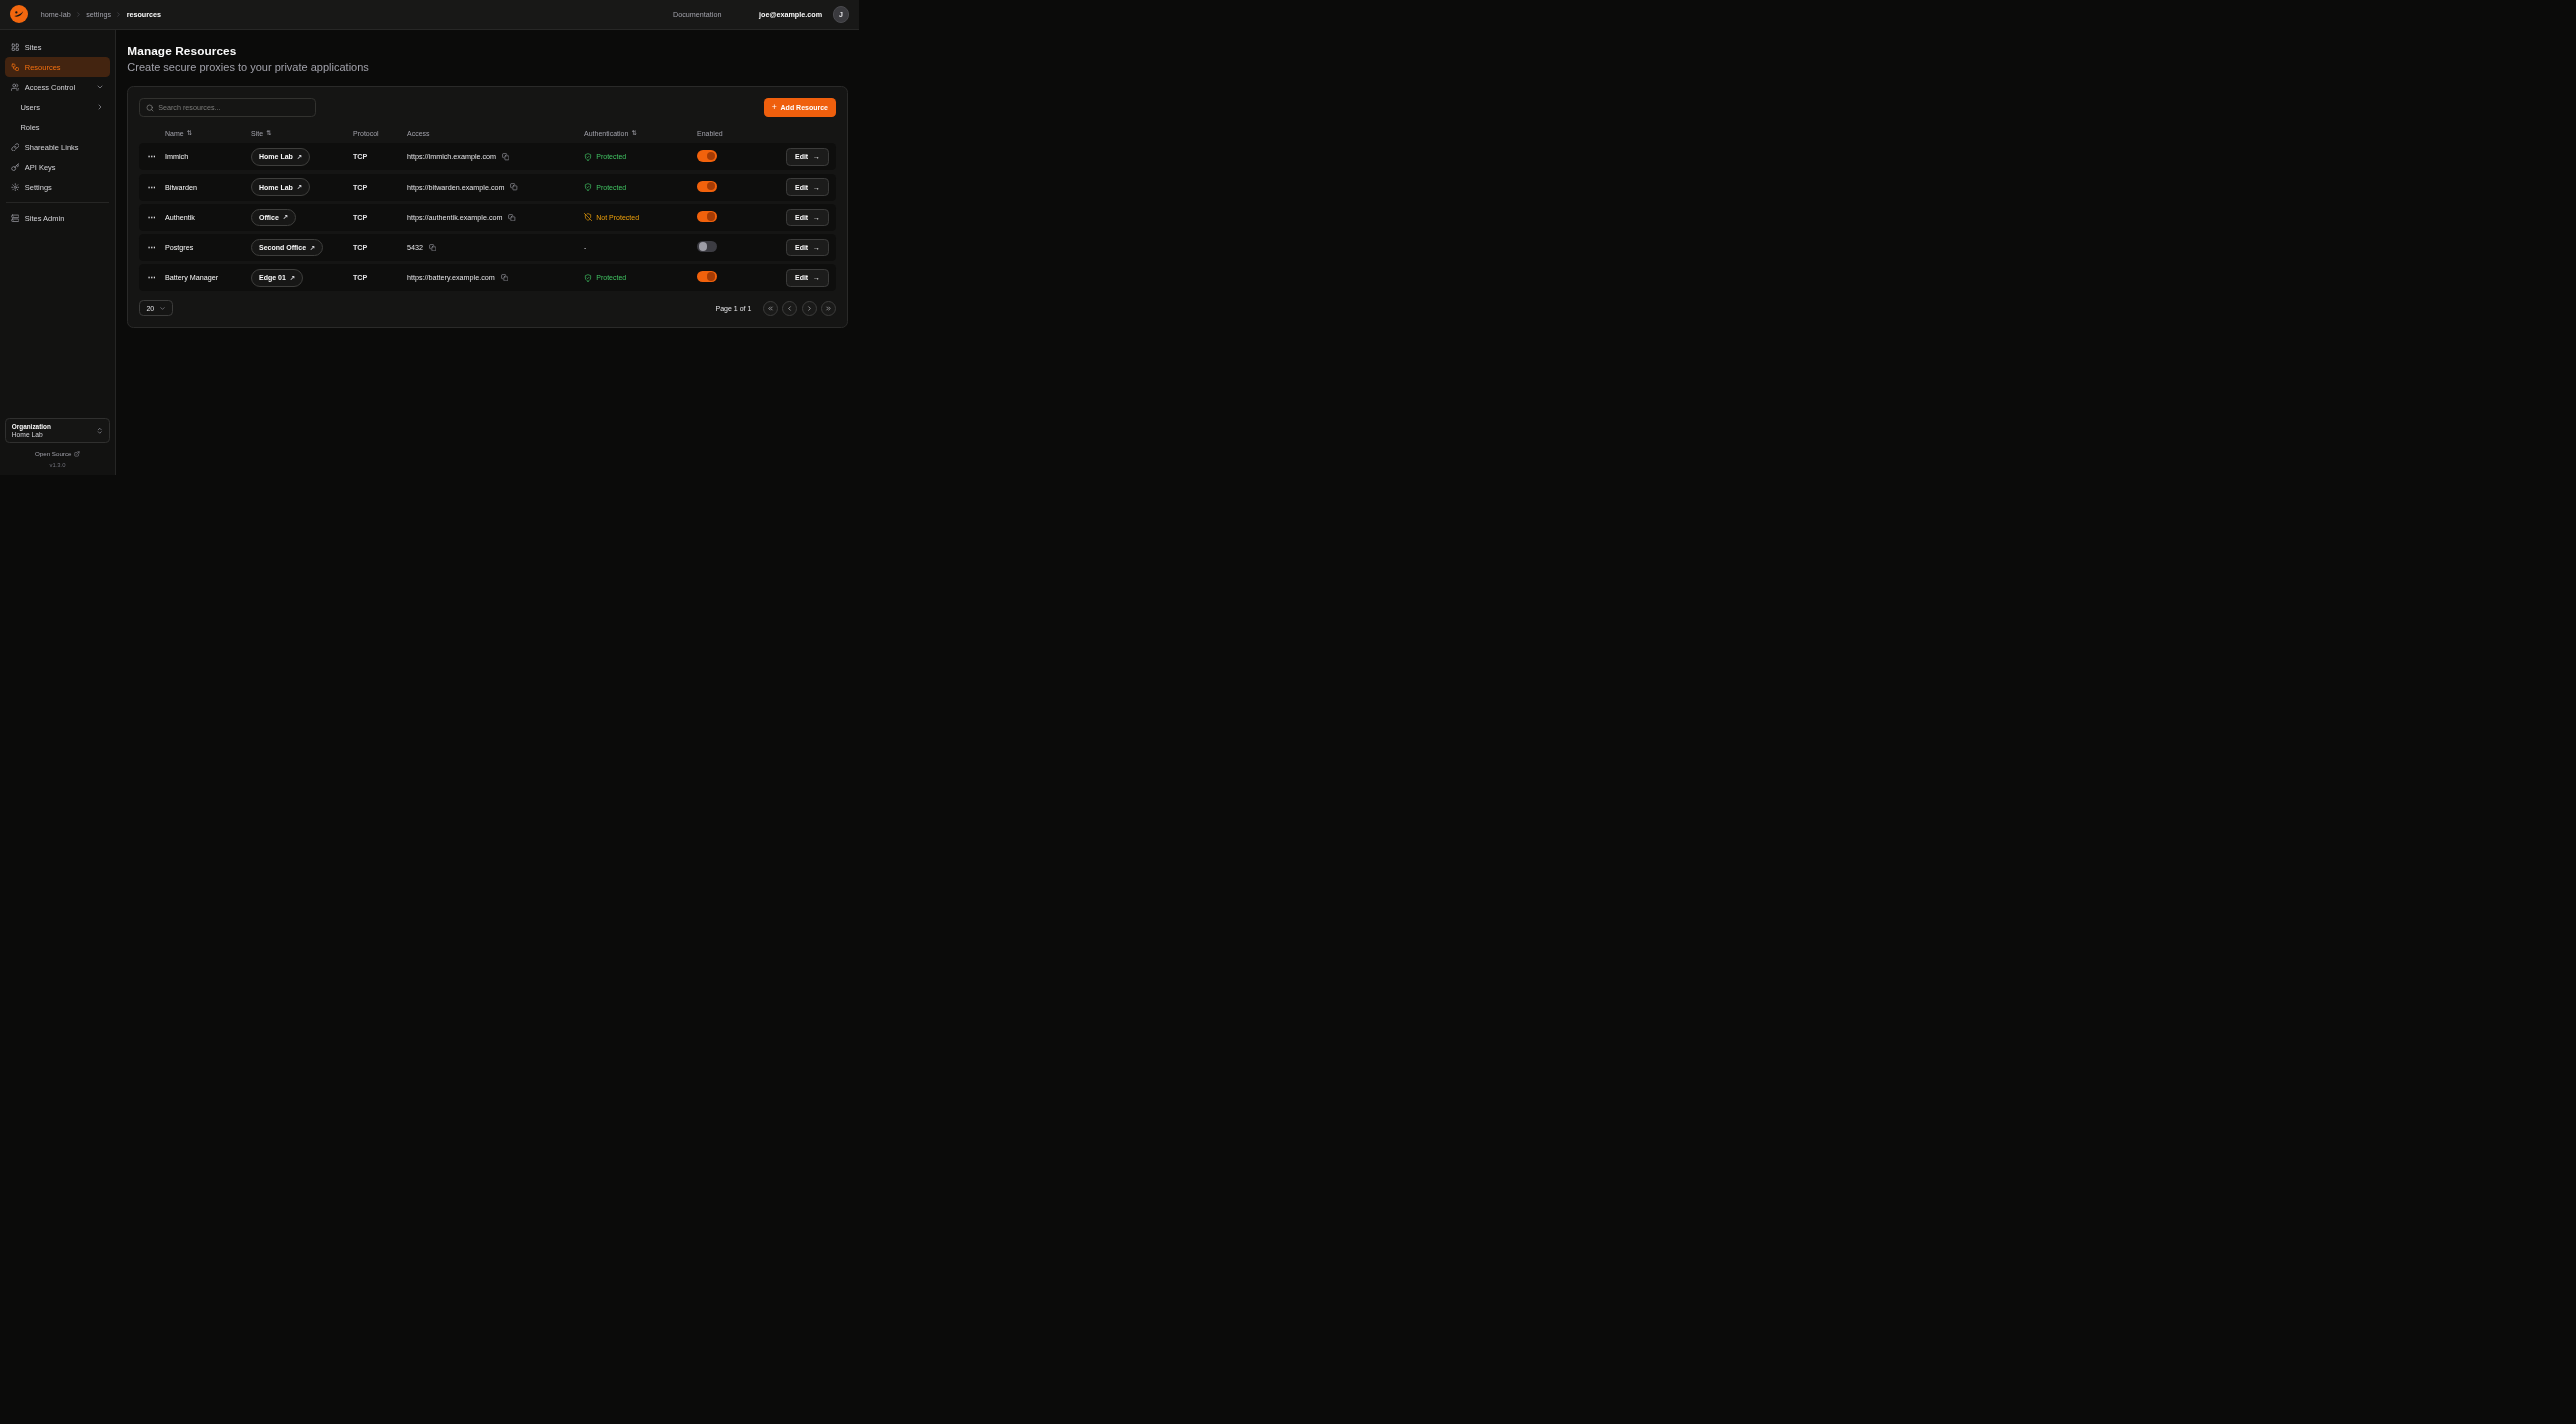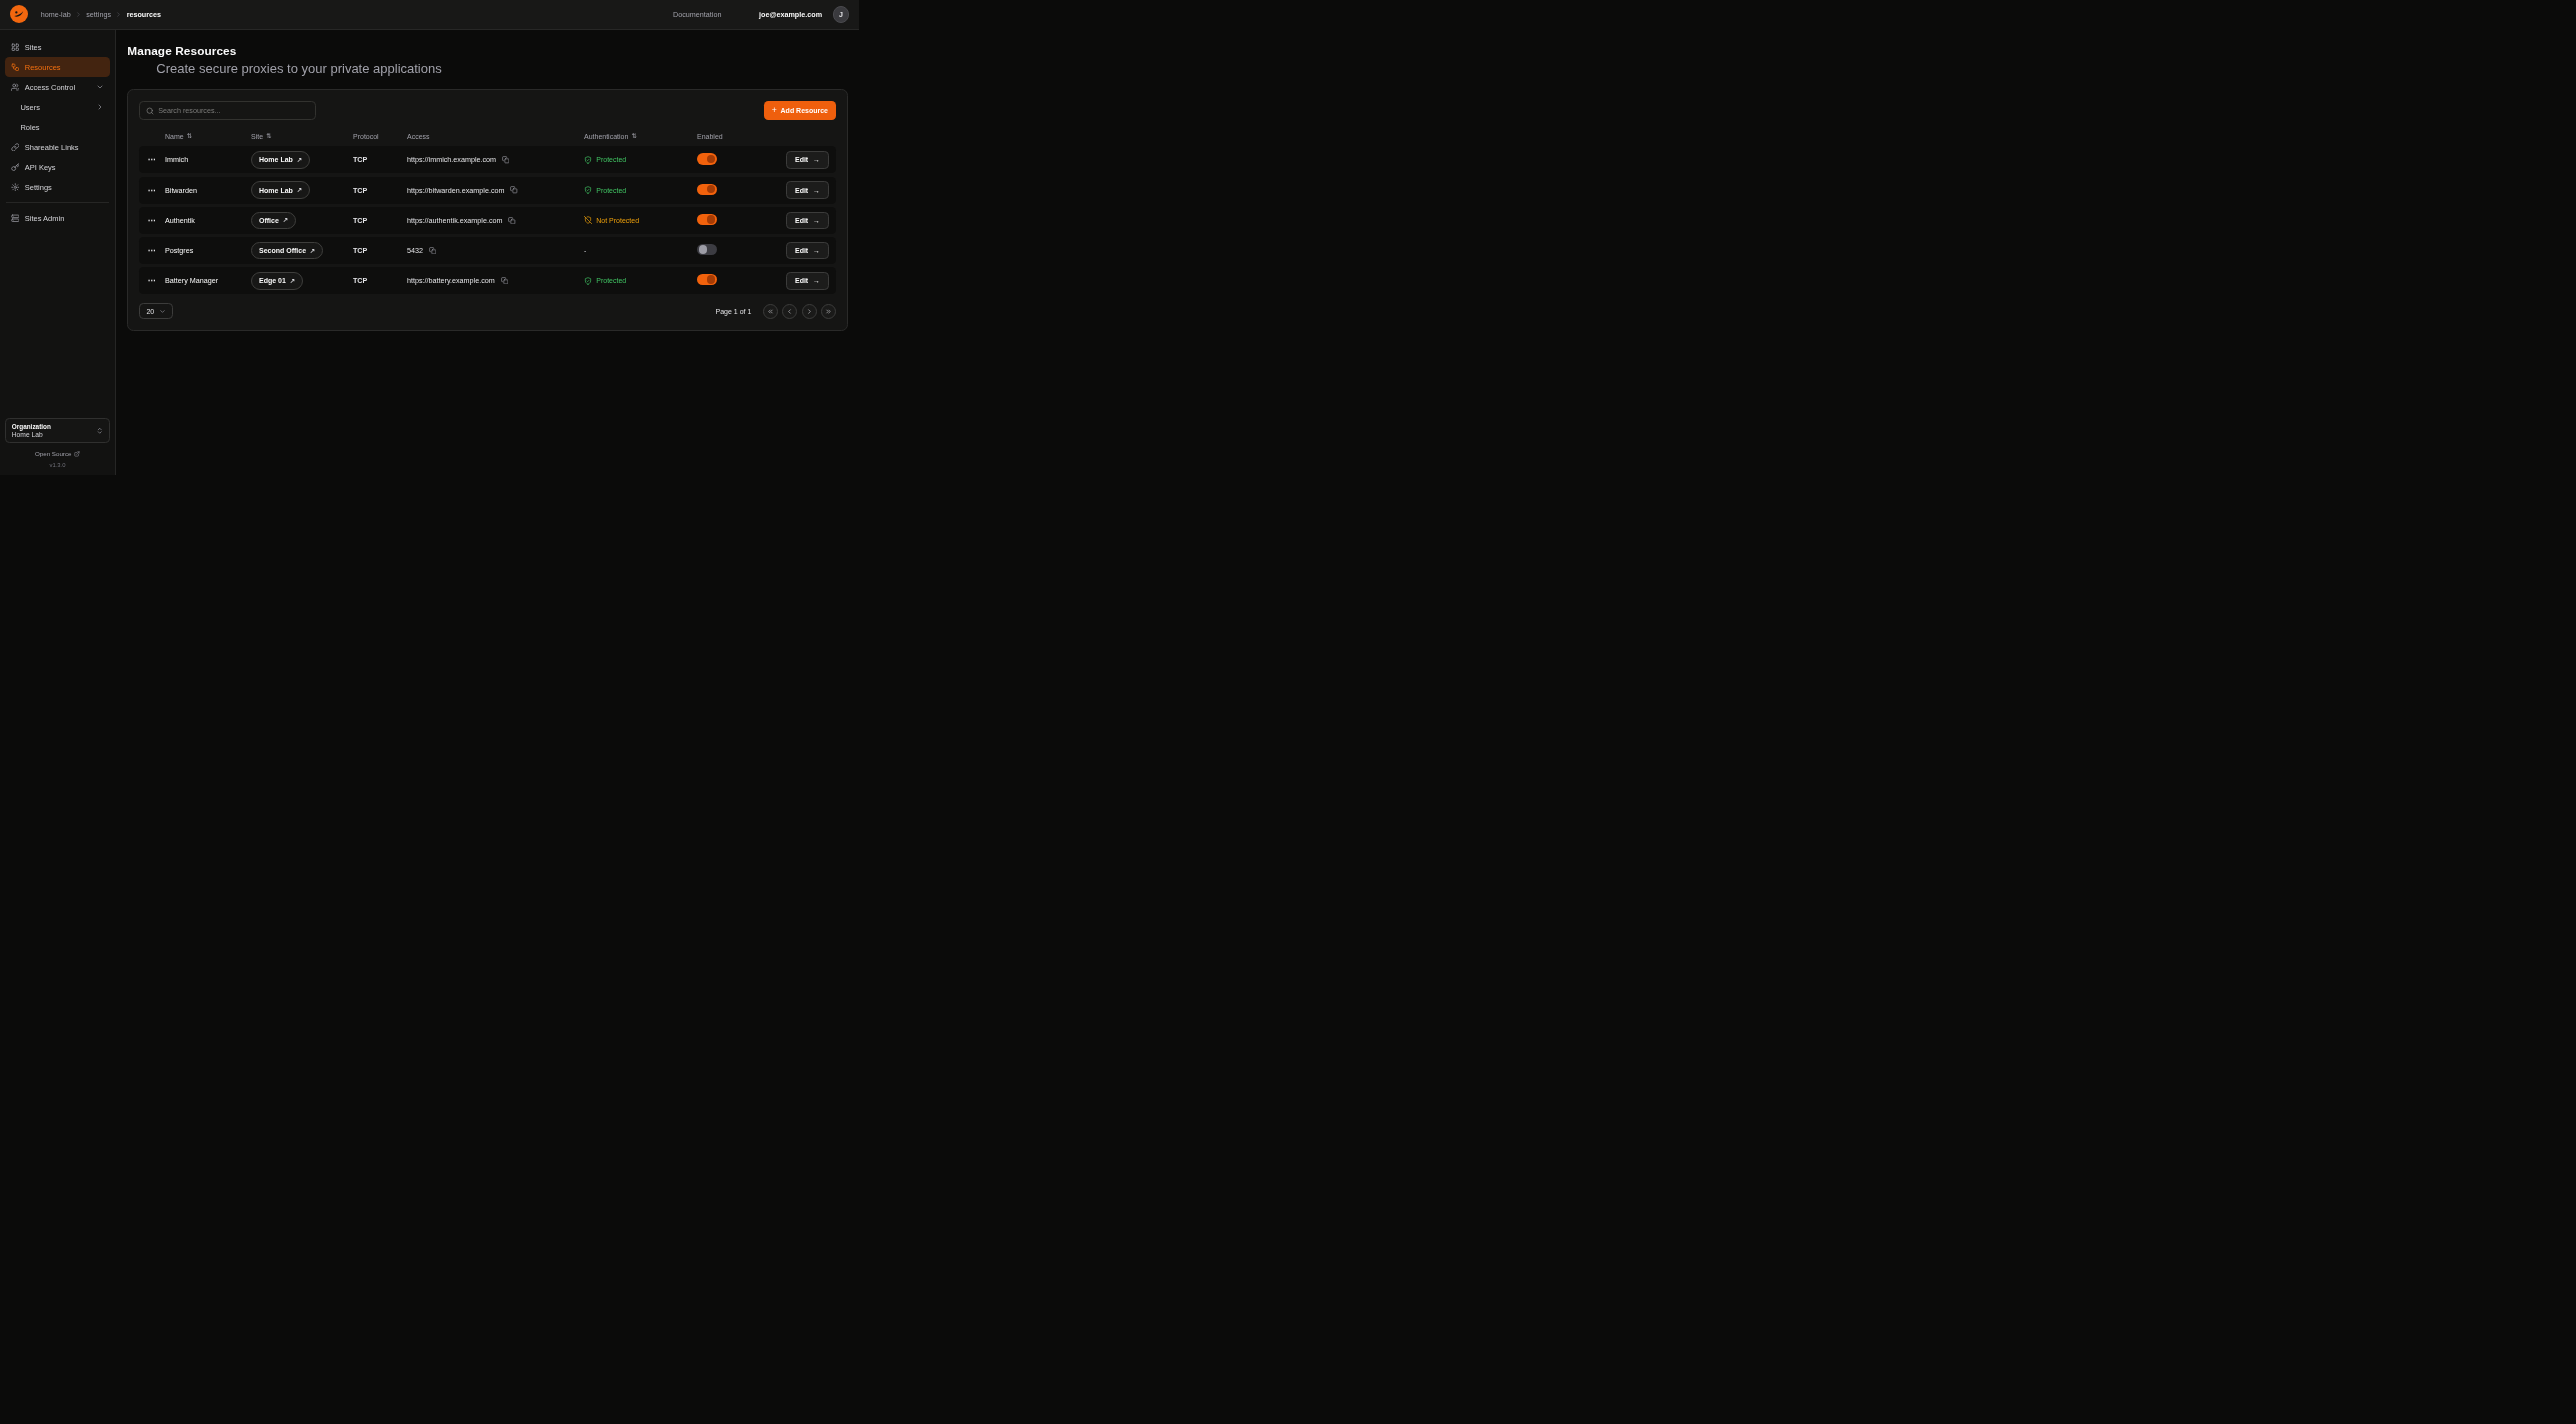--- a/index.html
+++ b/index.html
@@ -59,21 +59,21 @@
   .org-texts { display: flex; flex-direction: column; gap: 1.1px; }
   .org-label { font-size: 6.4px; font-weight: 700; color: #fafafa; }
   .org-name { font-size: 6.7px; color: #d4d4d8; }
   .org-select .trail { margin-left: auto; color: #a1a1aa; }
   .open-source { display: flex; align-items: center; gap: 2.7px; justify-content: center; margin-top: 7.5px; width: 100%; color: #a1a1aa; font-size: 6.2px; }
   .version { text-align: center; color: #71717a; font-size: 5.9px; margin-top: 4.3px; }
 
   
   .main { flex: 1; padding: 14px 11.3px 0 11.3px; overflow: hidden; }
   .page-title { font-size: 11.8px; font-weight: 700; letter-spacing: 0.1px; }
-  .page-subtitle { margin-top: 3.8px; color: #a1a1aa; font-size: 13px; margin-left: 29px; }
+  .page-subtitle { margin-top: 3.8px; color: #a1a1aa; font-size: 11px; }
 
   .card {
     margin-top: 13px; background: #151514; border: 0.5px solid #2a2a29;
     border-radius: 6.4px; padding: 10.7px;
   }
   .card-toolbar { display: flex; align-items: center; justify-content: space-between; }
   .search-box {
     width: 177px; height: 19.3px; border: 0.5px solid #32322f; border-radius: 4.3px;
     display: flex; align-items: center; gap: 4.3px; padding: 0 5.9px; background: #151514;
   }

